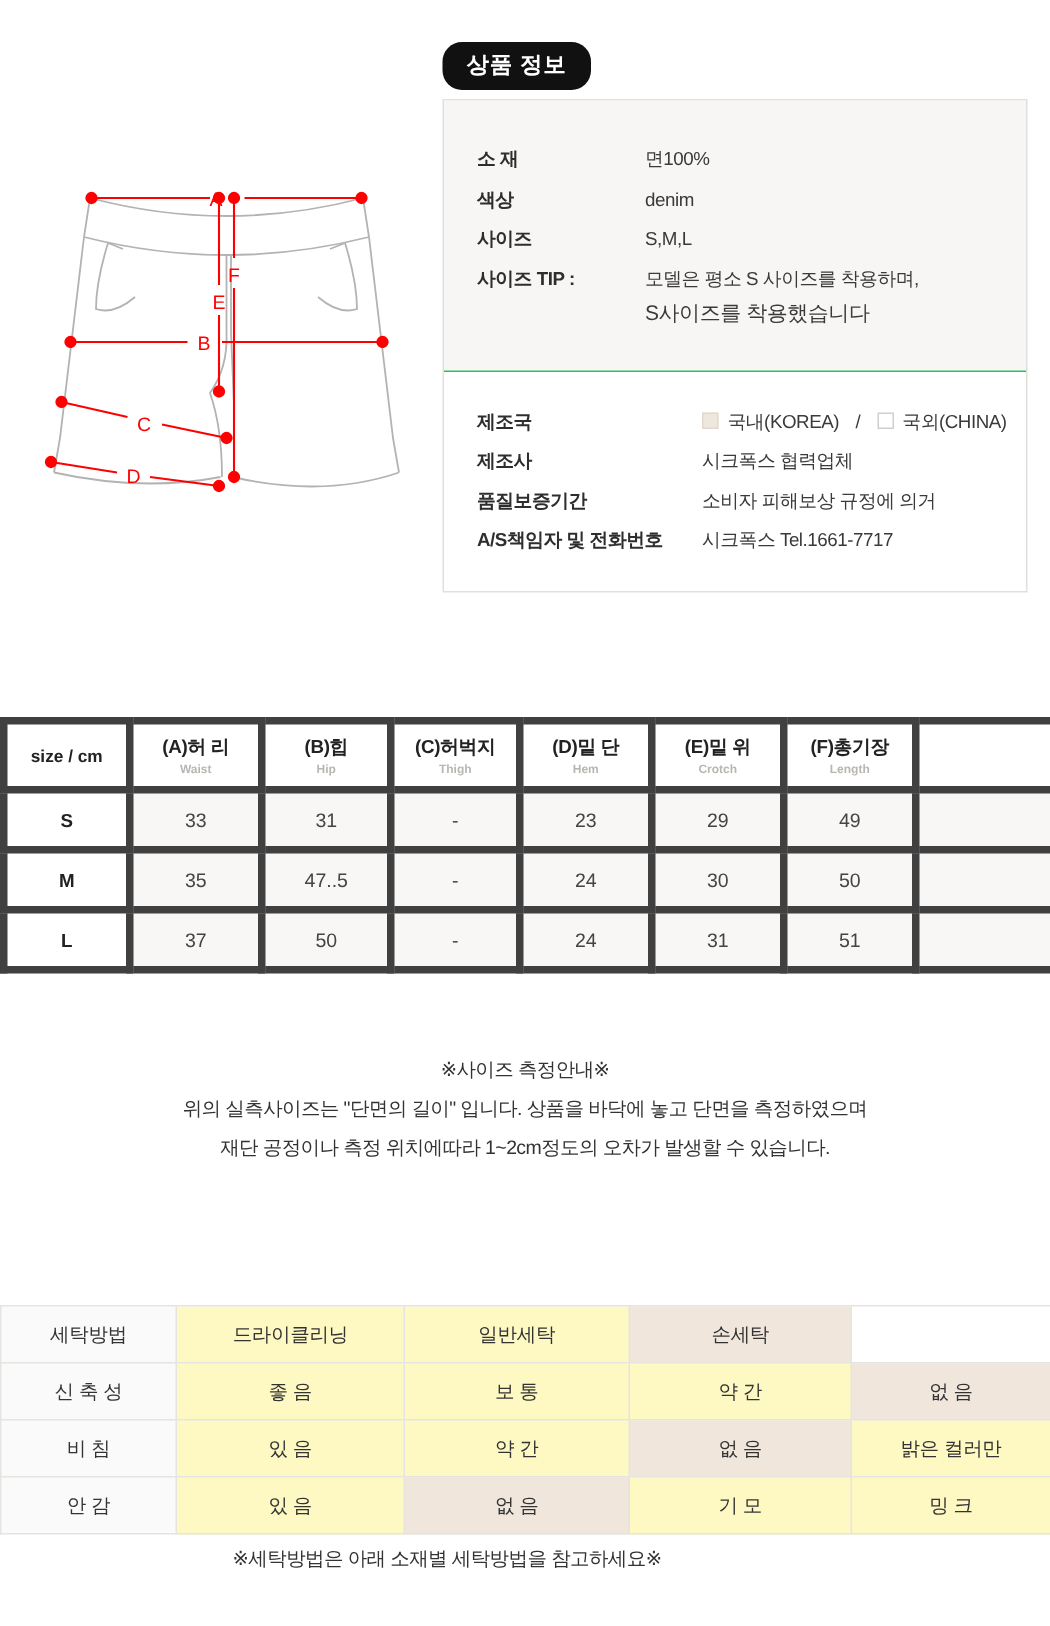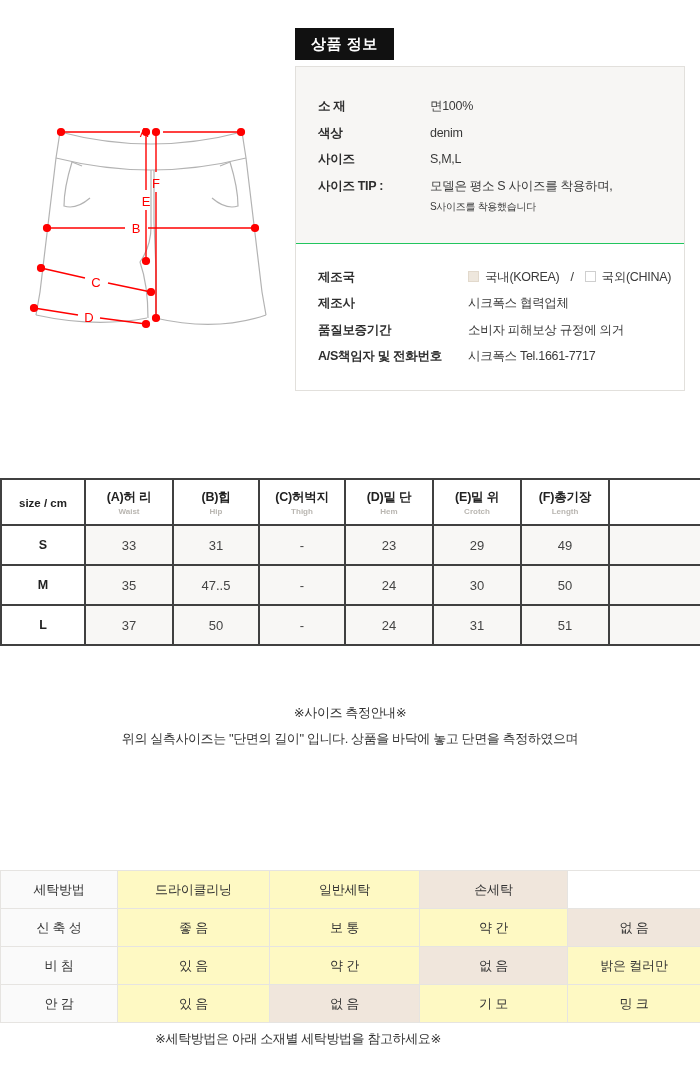--- a/index.html
+++ b/index.html
@@ -24,20 +24,21 @@
 
   .section-tag {
     display: inline-block;
     background: #111111;
     color: #ffffff;
     font-size: 15px;
     font-weight: bold;
     letter-spacing: .5px;
     padding: 8px 16px 9px 16px;
     line-height: 1;
+    border-radius: 13px;
   }
 
   .info-box {
     margin-top: 6px;
     border: 1px solid #e2e0dc;
     width: 390px;
   }
   .info-top {
     background: #f7f6f4;
     padding: 26px 0 26px 0;
@@ -54,40 +55,40 @@
     font-weight: bold;
     color: #2e2e2e;
     letter-spacing: -0.3px;
   }
   .info-value {
     font-size: 12.5px;
     color: #3a3a3a;
     letter-spacing: -0.3px;
   }
   .info-bottom .info-label { flex: 0 0 150px; }
-  .info-sub { padding: 0 0 3px 134px; font-size: 10px; color: #3a3a3a; letter-spacing: -0.3px; }
+  .info-sub { padding: 0 0 3px 134px; font-size: 14px; color: #3a3a3a; letter-spacing: -0.3px; }
 
   .origin-line { display: flex; align-items: center; gap: 6px; font-size: 12.5px; color: #3a3a3a; }
   .chk {
     display: inline-block; width: 11px; height: 11px;
     border: 1px solid #d8d3cb; vertical-align: middle;
   }
   .chk.checked { background: #eee7dd; border-color: #e2d9cc; }
   .chk.unchecked { background: #ffffff; border-color: #cfcfcf; }
   .slash { padding: 0 5px; color: #3a3a3a; }
 
   
   #size-table {
     position: absolute; left: 0; top: 478px;
     width: 700px;
     border-collapse: collapse;
     table-layout: fixed;
   }
   #size-table td, #size-table th {
-    border: 2px solid #404040;
+    border: 5px solid #404040;
     text-align: center;
     vertical-align: middle;
     font-weight: normal;
   }
   #size-table thead th { height: 46px; background: #ffffff; padding: 4px 2px; }
   #size-table tbody td { height: 40px; background: #f8f7f5; font-size: 13px; color: #444444; }
   #size-table tbody td.sz-label { background: #ffffff; font-weight: bold; font-size: 12.5px; color: #222222; }
   #size-table td.blank-col, #size-table th.blank-col { background: #ffffff; }
   #size-table tbody td.blank-col { background: #f8f7f5; }
   .hd-main { font-size: 12.5px; font-weight: bold; color: #222222; letter-spacing: -0.2px; display: block; }
@@ -335,20 +336,21 @@
         <td>31</td>
         <td>51</td>
         <td class="blank-col"></td>
       </tr>
     </tbody>
   </table>
 
   <div id="size-notice">
     <div class="n-title">※사이즈 측정안내※</div>
     <div>위의 실측사이즈는 "단면의 길이" 입니다. 상품을 바닥에 놓고 단면을 측정하였으며</div>
+    <div>재단 공정이나 측정 위치에따라 1~2cm정도의 오차가 발생할 수 있습니다.</div>
   </div>
 
   <table id="care-table">
     <colgroup>
       <col style="width:117px">
         <col style="width:152px">
         <col style="width:150px">
         <col style="width:148px">
         <col style="width:133px">
     </colgroup>

